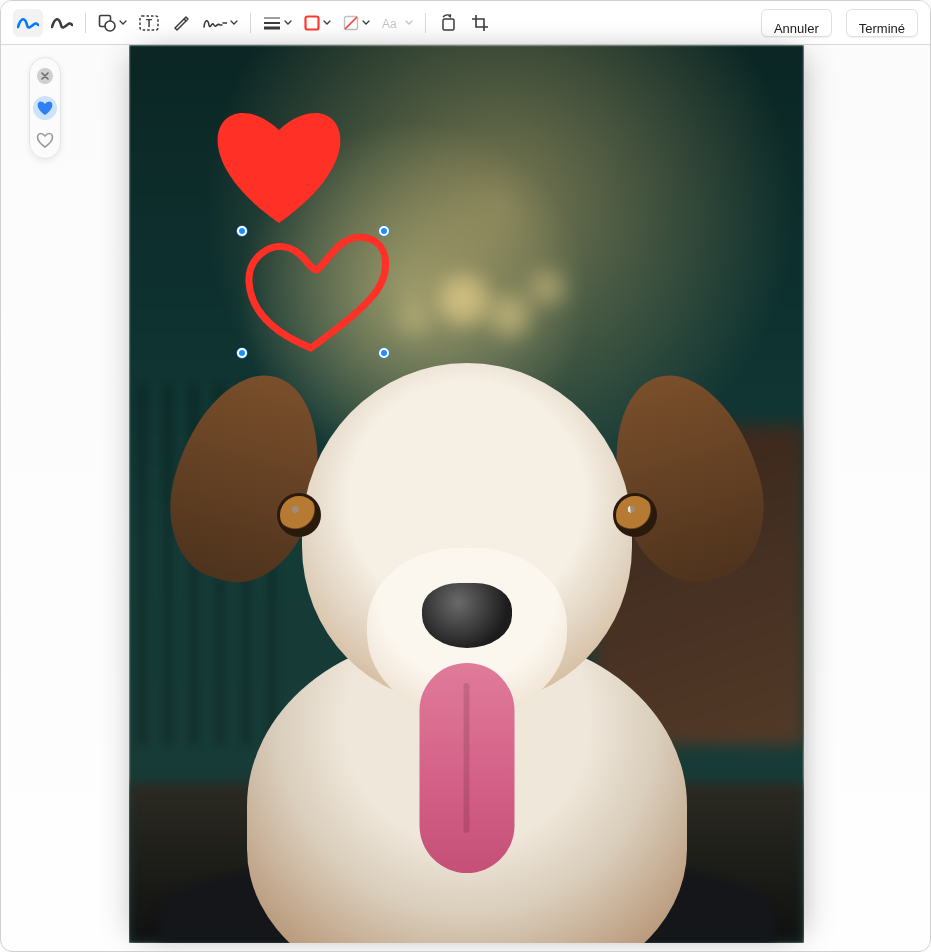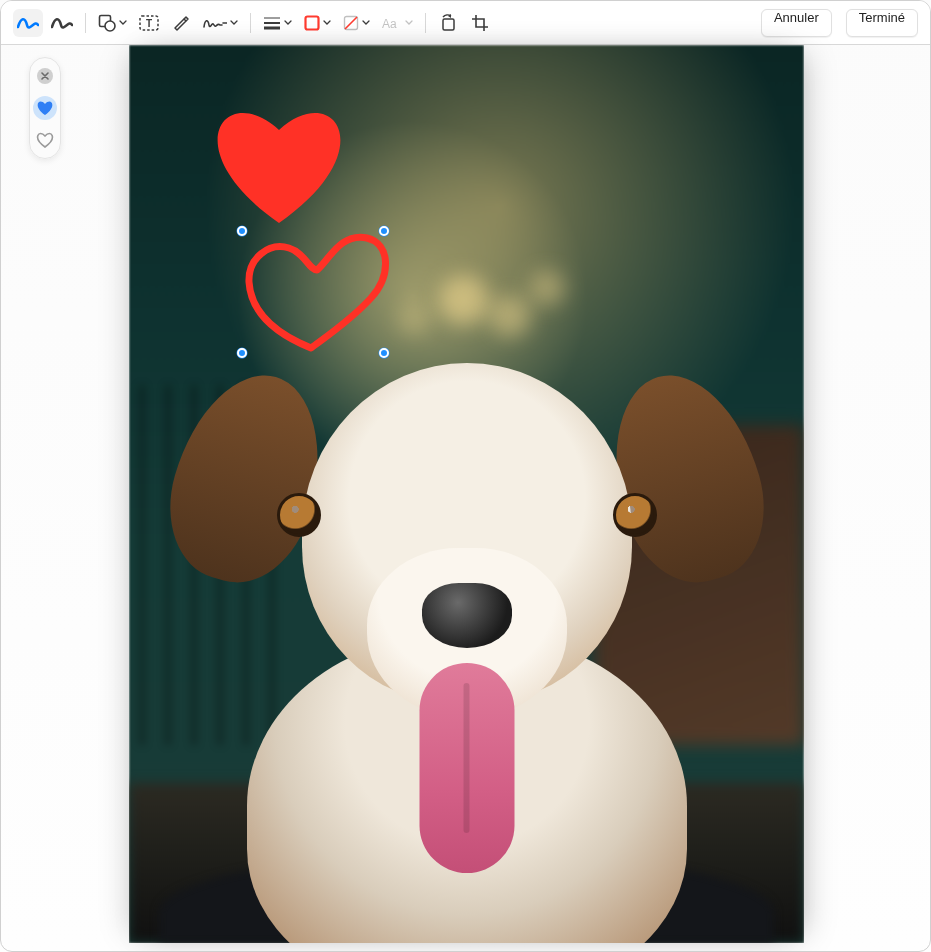--- a/index.html
+++ b/index.html
@@ -51,21 +51,21 @@
      margin-left:3px;
   }
   .chev svg{display:block;}
   .tb-spacer{flex:1;}
   .txt-btn{
     height:28px;
     padding:0 12px;
     border:1px solid var(--btn-border);
     border-radius:6px;
     background:#ffffff;
-    display:flex;align-items:flex-start;justify-content:center;
+    display:flex;align-items:flex-end;justify-content:center;
     box-shadow:0 0.5px 1px rgba(0,0,0,.06);
   }
   .disabled{opacity:.3;align-items:center;}
   svg{display:block;}
 
   
   .palette{
     position:absolute;
     left:28px;top:56px;
     width:32px;

